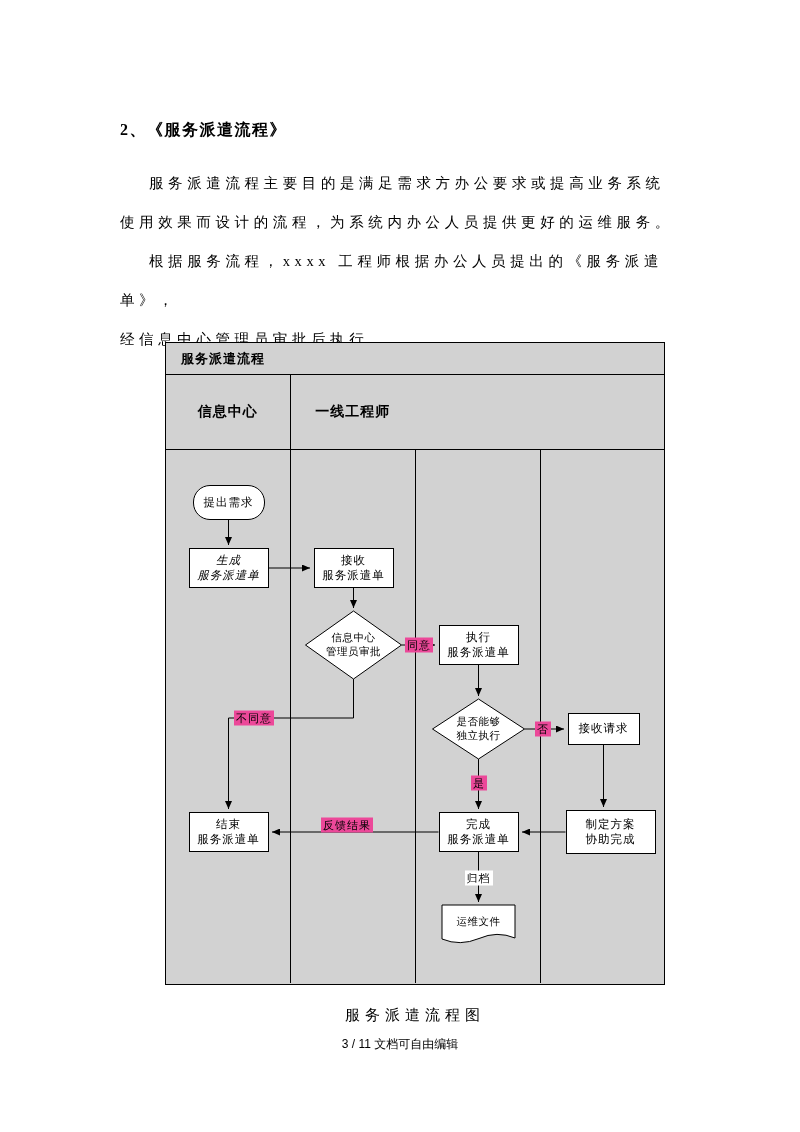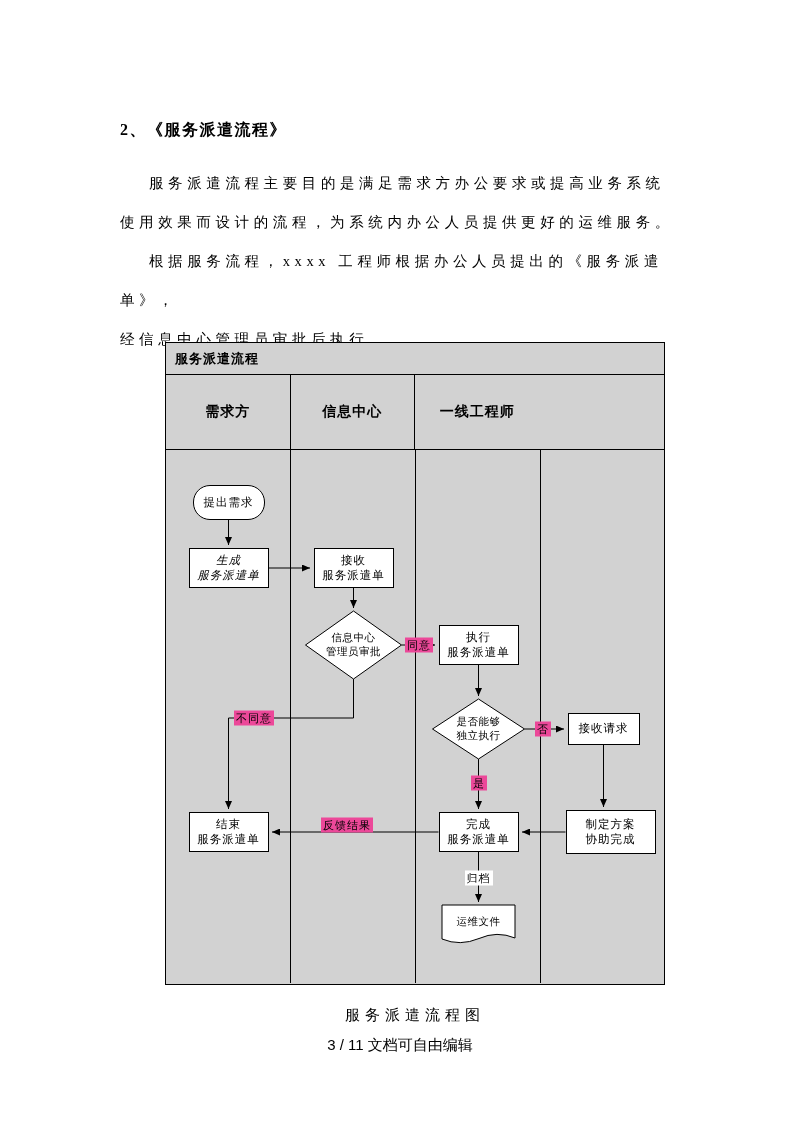--- a/index.html
+++ b/index.html
@@ -8,21 +8,21 @@
 
   .heading { position:absolute; left:120px; top:120px; font-size:16px; font-weight:bold; letter-spacing:1.5px; }
   .para { position:absolute; left:120px; width:566px; font-size:14.5px; line-height:39px;
           letter-spacing:4.6px; white-space:pre-line; text-indent:2em; }
   .p1 { top:164px; }
   .p2 { top:242px; }
 
   .chart { position:absolute; left:165px; top:342px; width:500px; height:643px;
            background:#d2d2d2; border:1px solid #000;
            font-family:"Liberation Sans","DejaVu Sans",sans-serif; }
-  .chart-title { height:32px; line-height:32px; padding-left:9px; font-weight:bold;
+  .chart-title { height:32px; line-height:32px; padding-left:15px; font-weight:bold;
                  font-size:13px; border-bottom:1px solid #000; letter-spacing:1px; }
   .lane-headers { display:flex; height:75px; border-bottom:1px solid #000; }
   .lane-h { width:124.5px; display:flex; align-items:center; justify-content:center;
             font-weight:bold; font-size:14px; letter-spacing:1px; border-right:1px solid #000; }
   .lane-h:last-child { border-right:none; }
 
   .lane-body { position:relative; height:533px; overflow:hidden; }
   .lane { position:absolute; top:0; height:100%; width:125px; border-right:1px solid #000; }
   .lane:last-child { border-right:none; }
 
@@ -38,38 +38,37 @@
   .shape-label { position:absolute; display:flex; align-items:center; justify-content:center;
                  text-align:center; font-size:10.5px; line-height:1.3; letter-spacing:0.5px;
                  white-space:pre-line; }
   .edge-label { position:absolute; transform:translate(-50%,-50%); font-size:11px;
                 background:#ec4899; padding:0 2px; white-space:nowrap; letter-spacing:1px; }
   .edge-label.white { background:#ffffff; }
 
   .caption { position:absolute; left:165px; top:1006px; width:500px; text-align:center;
              font-size:15px; letter-spacing:5px; }
   .footer { position:absolute; left:0; top:1036px; width:800px; text-align:center;
-            font-size:15px; font-family:"Liberation Sans","DejaVu Sans",sans-serif; }
+            font-size:12px; font-family:"Liberation Sans","DejaVu Sans",sans-serif; }
 </style>
 </head>
 <body>
 
 <div class="page">
 
   <div class="heading">2、《服务派遣流程》</div>
   <div class="para p1">服务派遣流程主要目的是满足需求方办公要求或提高业务系统
 使用效果而设计的流程，为系统内办公人员提供更好的运维服务。</div>
   <div class="para p2">根据服务流程，xxxx 工程师根据办公人员提出的《服务派遣单》，
 经信息中心管理员审批后执行。</div>
 
   <div class="chart">
     <div class="chart-title">服务派遣流程</div>
 
     <div class="lane-headers">
-      <div class="lane-h">需求方</div>
       <div class="lane-h">信息中心</div>
       <div class="lane-h">一线工程师</div>
     </div>
 
     <div class="lane-body">
       <div class="lane" style="left:0"></div>
       <div class="lane" style="left:125px"></div>
       <div class="lane" style="left:250px"></div>
       <div class="lane" style="left:375px"></div>
 

